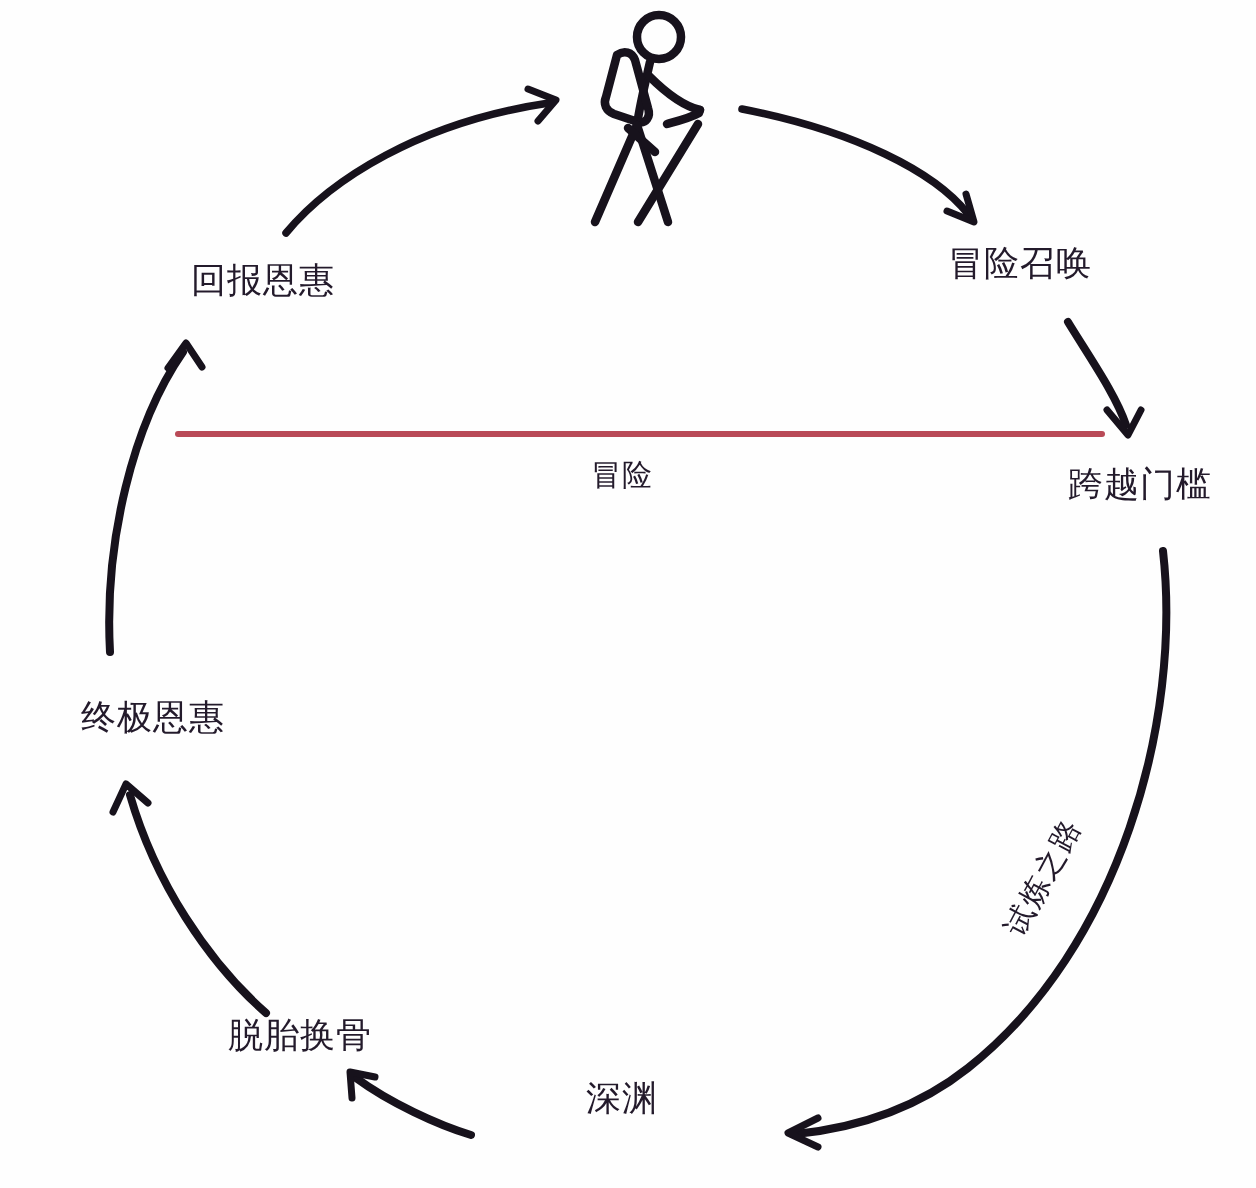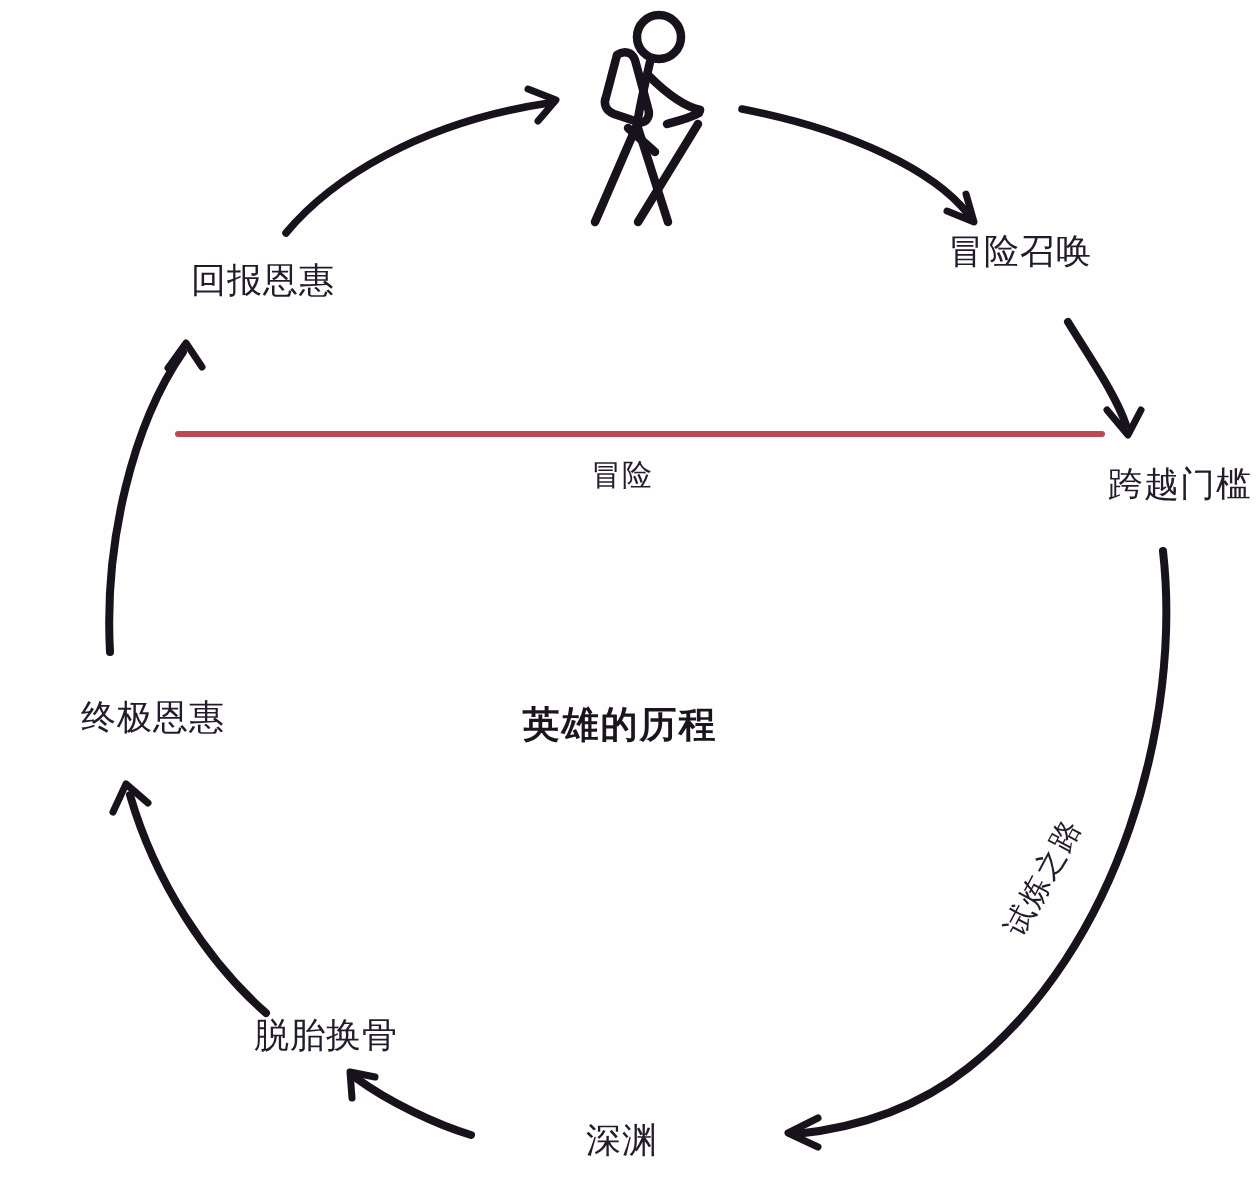--- a/index.html
+++ b/index.html
@@ -155,25 +155,24 @@
       <path class="hiker-stroke" d="M 637 125 L 668 222"></path>
 
       <path class="hiker-stroke" d="M 628 128 L 655 152"></path>
     </g>
   </svg>
 
   <div class="divider-line" id="divider-line" style="left: 175px; top: 431px; width: 930px; background: rgb(185, 74, 87);"></div>
 
   <div class="divider-label" id="divider-label" style="left: 622px; top: 455px;">冒险</div>
 
-  <div class="center-title" id="center-title" style="left: 620px; top: 700px;">英雄的历程</div>
 
   <div id="stage-labels">
-      <div class="node-label centered" style="left: 1020px; top: 234px;">冒险召唤</div>
-      <div class="node-label centered" style="left: 1140px; top: 467px; margin-left: 40px;">跨越门槛</div>
+      <div class="node-label centered" style="left: 1020px; top: 246px;">冒险召唤</div>
+      <div class="node-label centered" style="left: 1140px; top: 467px;">跨越门槛</div>
       <div class="node-label rotated-label" style="left: 1043px; top: 877px; transform: translate(-50%, -50%) rotate(-62deg);">试炼之路</div>
-      <div class="node-label centered" style="left: 622px; top: 1123px;">深渊</div>
-      <div class="node-label centered" style="left: 326px; top: 1018px; text-align: center;">脱胎换骨</div>
+      <div class="node-label centered" style="left: 622px; top: 1081px;">深渊</div>
+      <div class="node-label centered" style="left: 300px; top: 1018px; text-align: center;">脱胎换骨</div>
       <div class="node-label centered" style="left: 125px; top: 700px; margin-left: 28px;">终极恩惠</div>
       <div class="node-label centered" style="left: 263px; top: 263px;">回报恩惠</div>
     </div>
 
 </div>
 
 </body></html>

